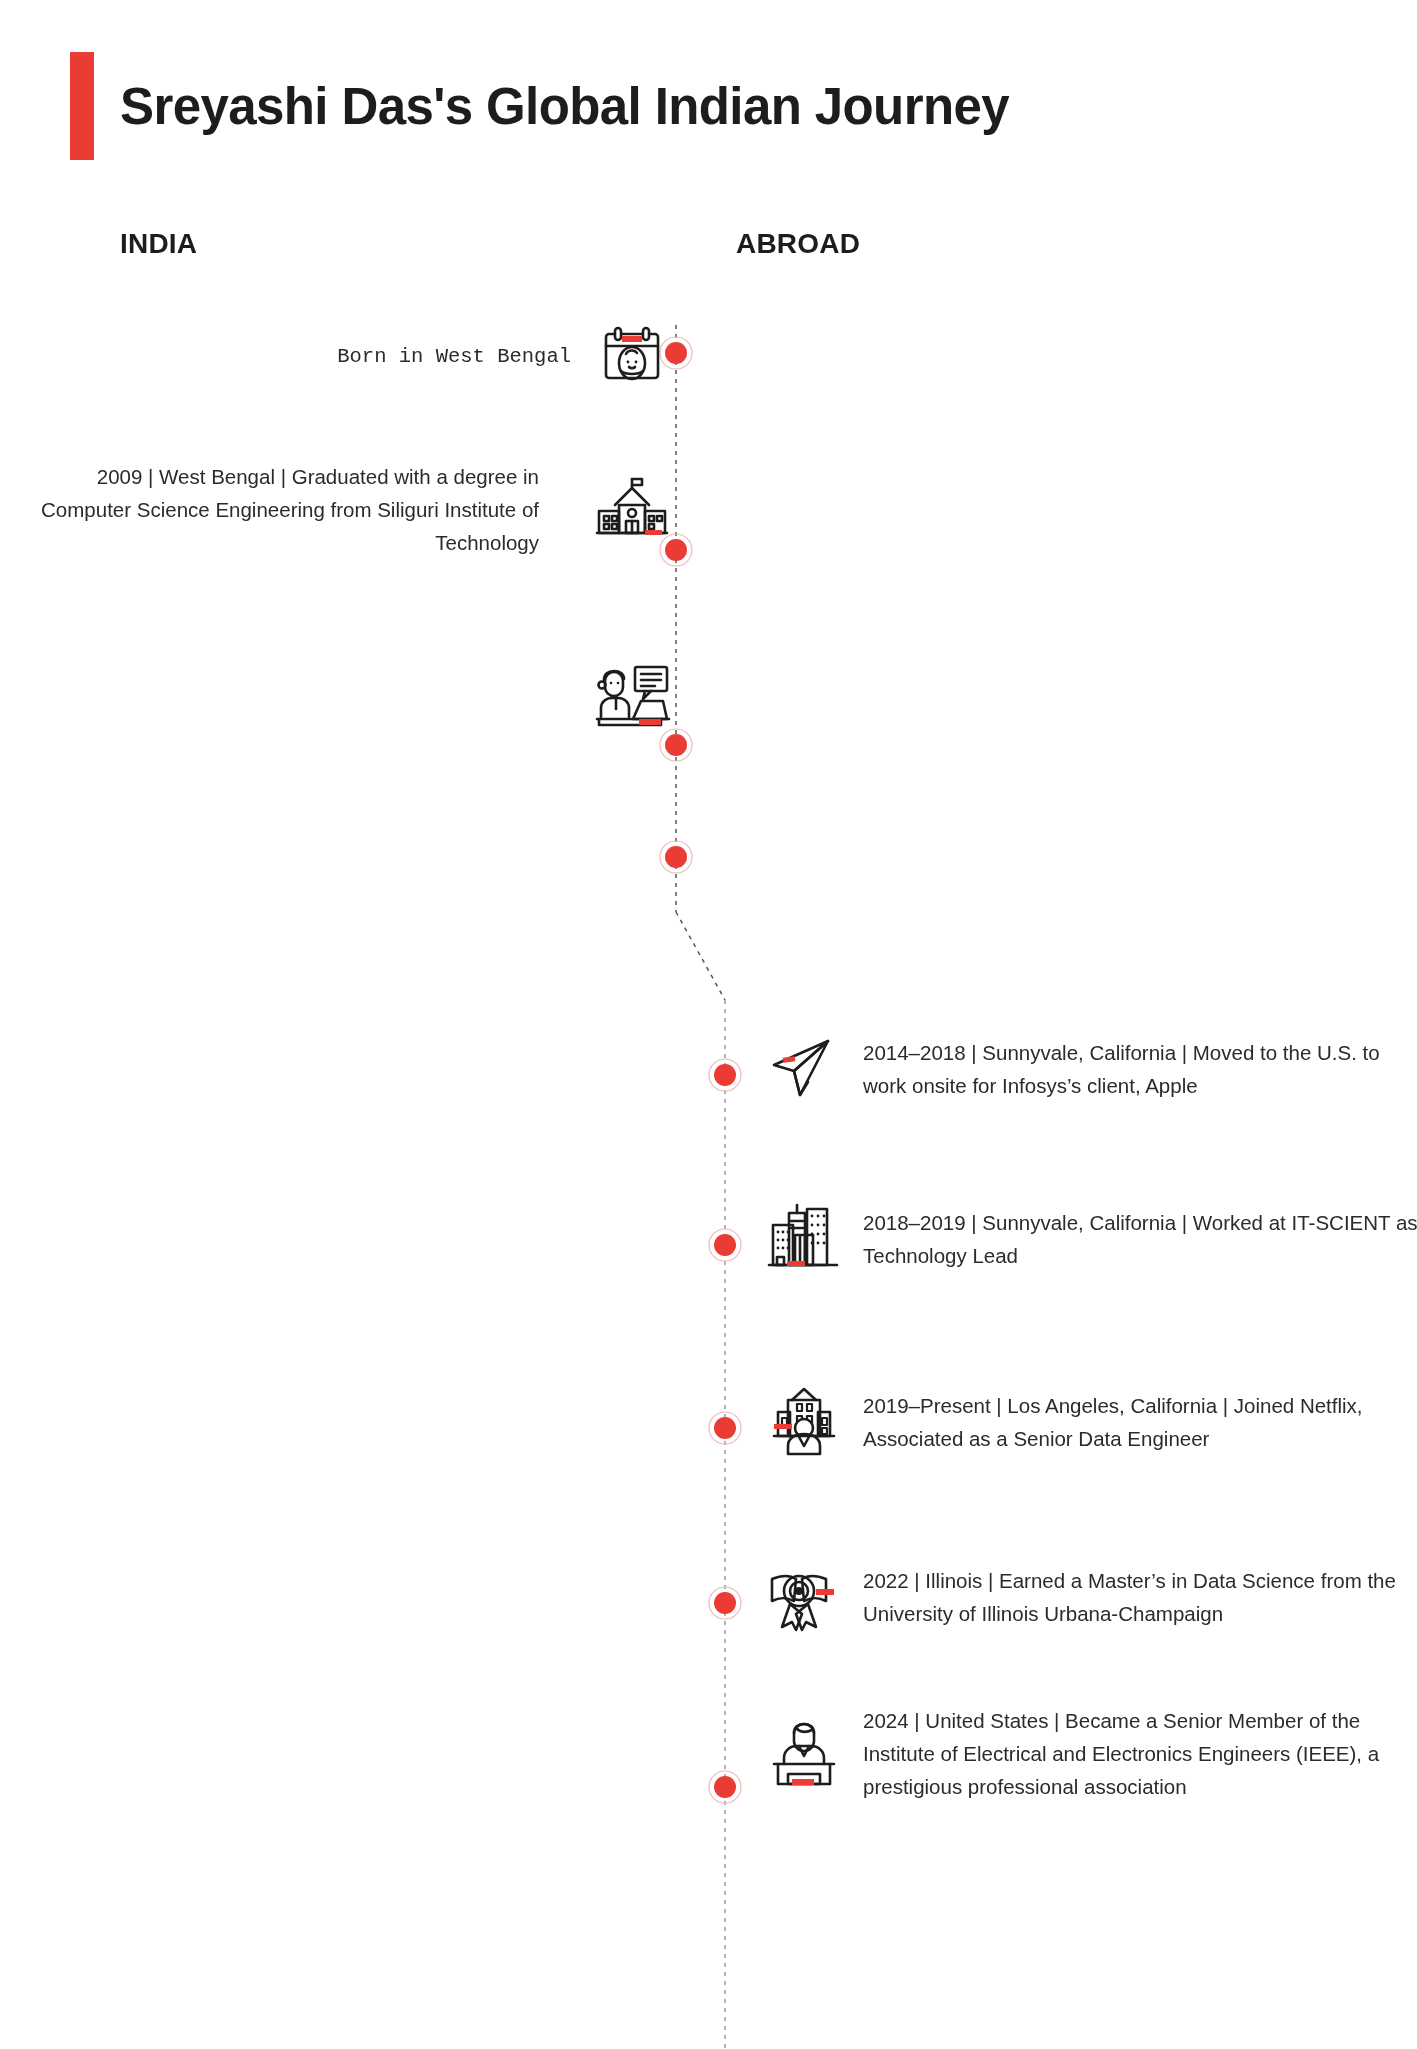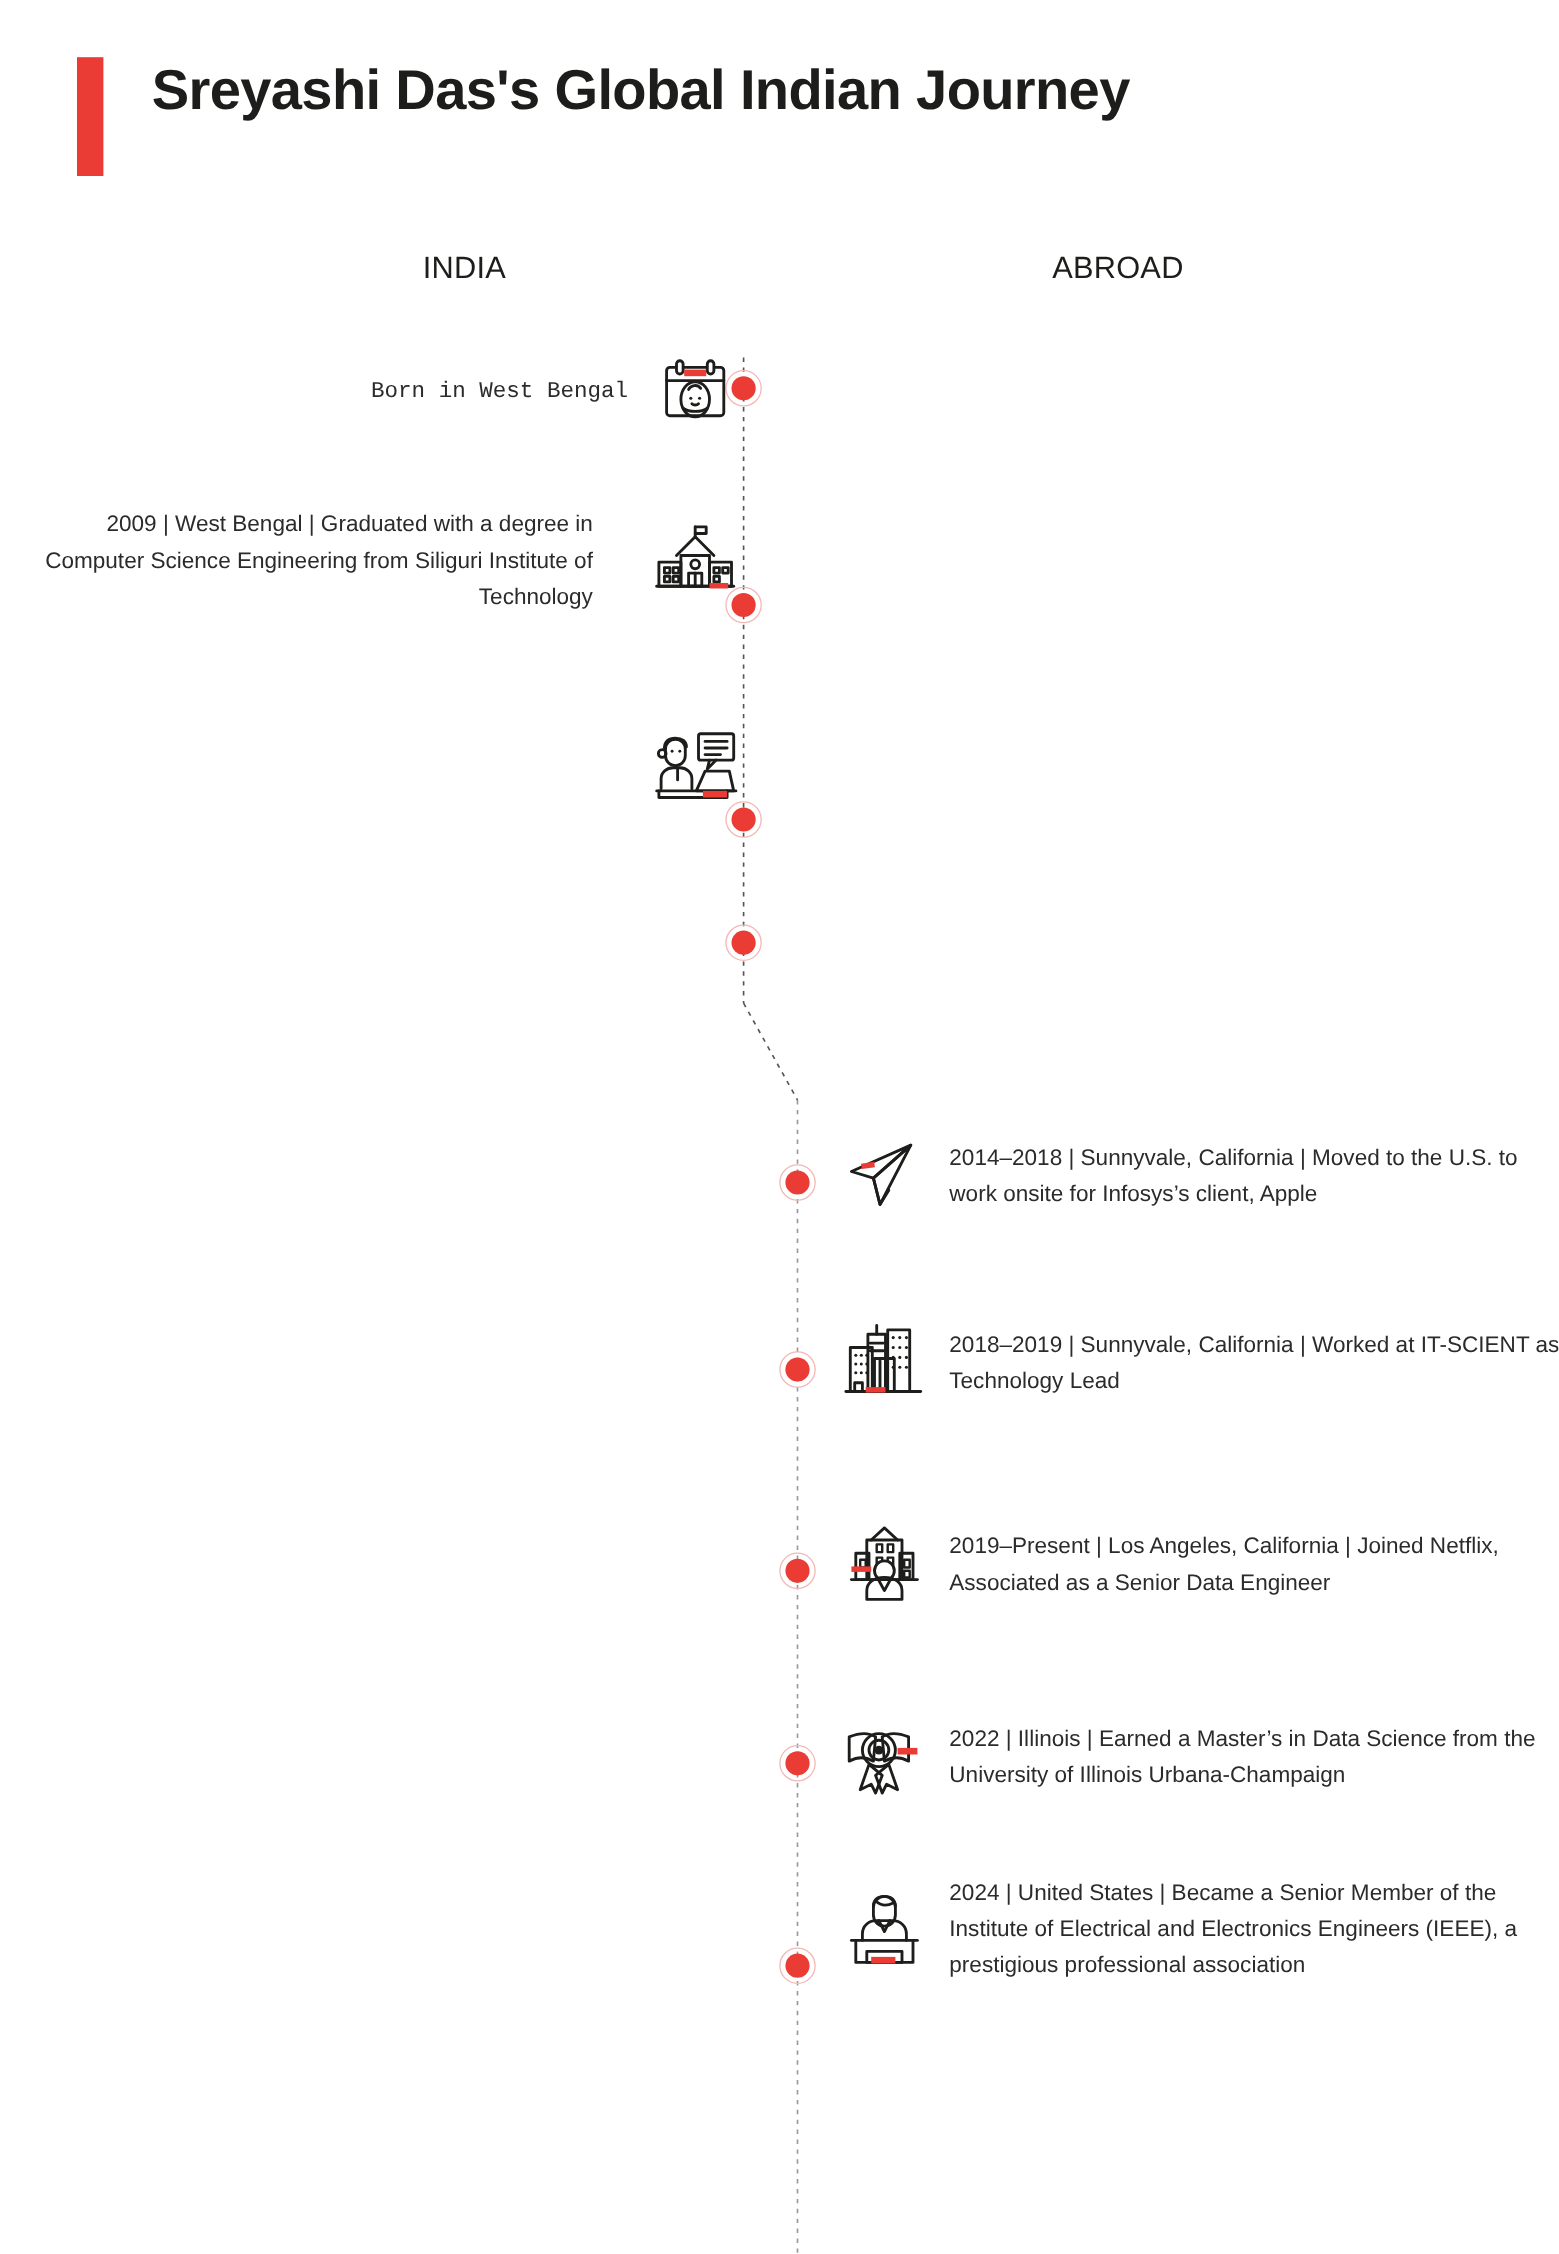--- a/index.html
+++ b/index.html
@@ -15,44 +15,45 @@
     color: #231f20;
     overflow: hidden;
   }
 
   
   #title-block {
     position: absolute;
     left: 70px;
     top: 52px;
     display: flex;
-    gap: 44px;
+    align-items: center;
+    gap: 26px;
   }
   #title-accent-bar {
     width: 24px;
     height: 108px;
     background: #ea3b34;
     flex: none;
   }
   #page-title {
     font-size: 51px;
     font-weight: bold;
     letter-spacing: -0.6px;
     color: #1d1d1b;
     white-space: nowrap;
   }
 
   
   .column-header {
     position: absolute;
     font-size: 28px;
-    font-weight: normal;
+    font-weight: bold;
     letter-spacing: 0.2px;
     color: #1d1d1b;
-    text-align: right;
+    text-align: left;
     white-space: nowrap;
   }
   #header-india  { left: 120px; top: 228px; width: 340px; }
   #header-abroad { left: 736px; top: 228px; width: 340px; }
 
   
   #timeline-spine {
     position: absolute;
     left: 0; top: 0;
     width: 1417px;

